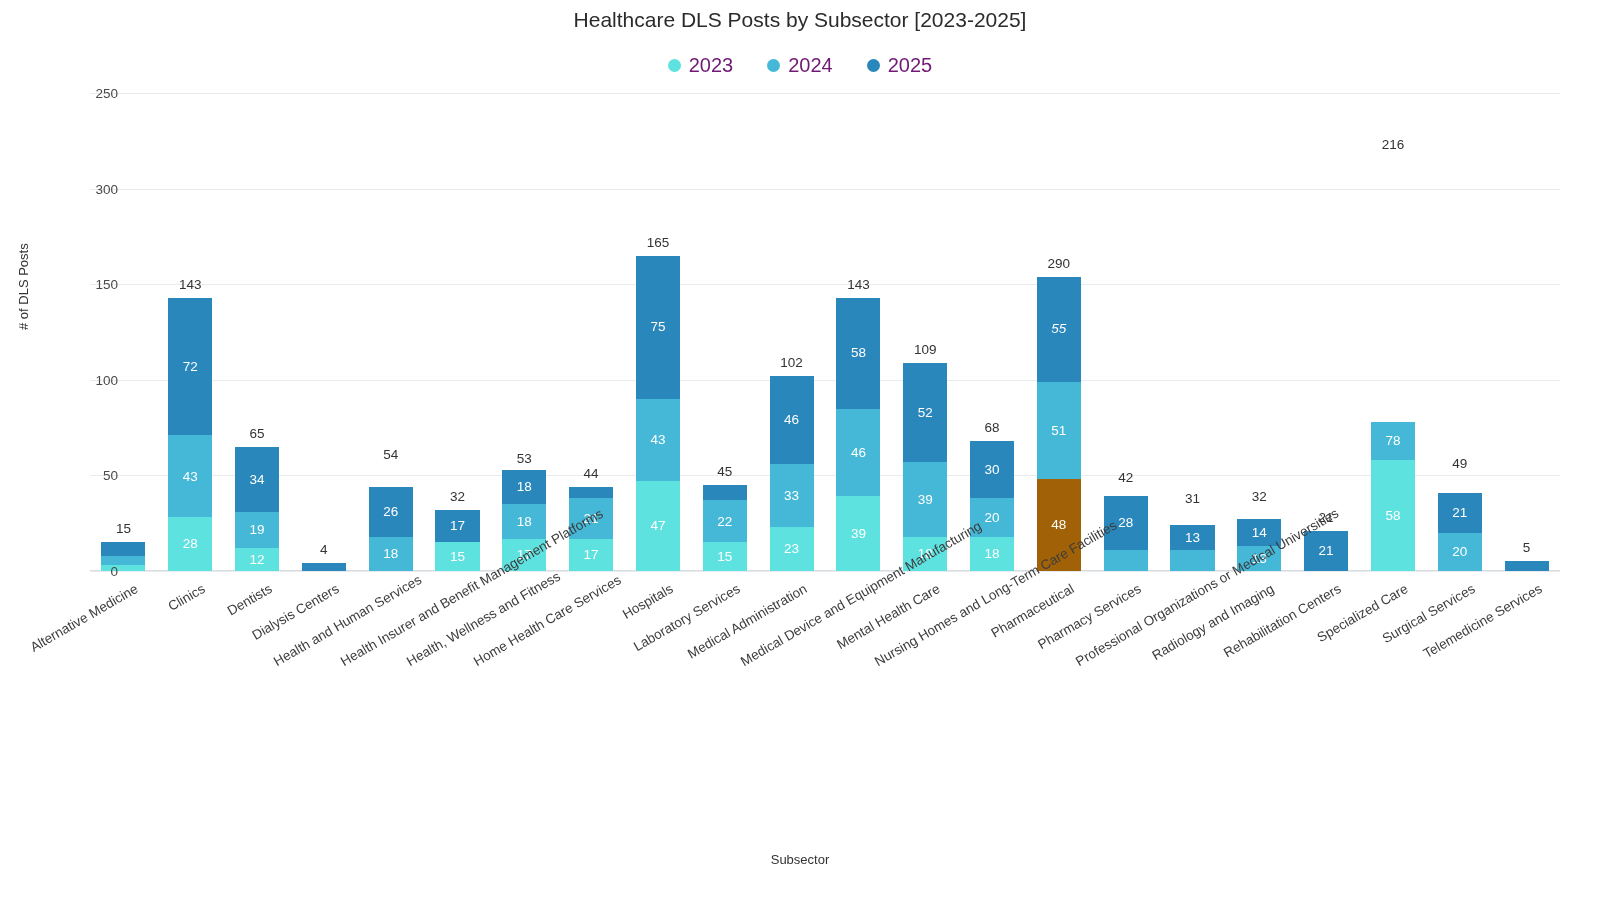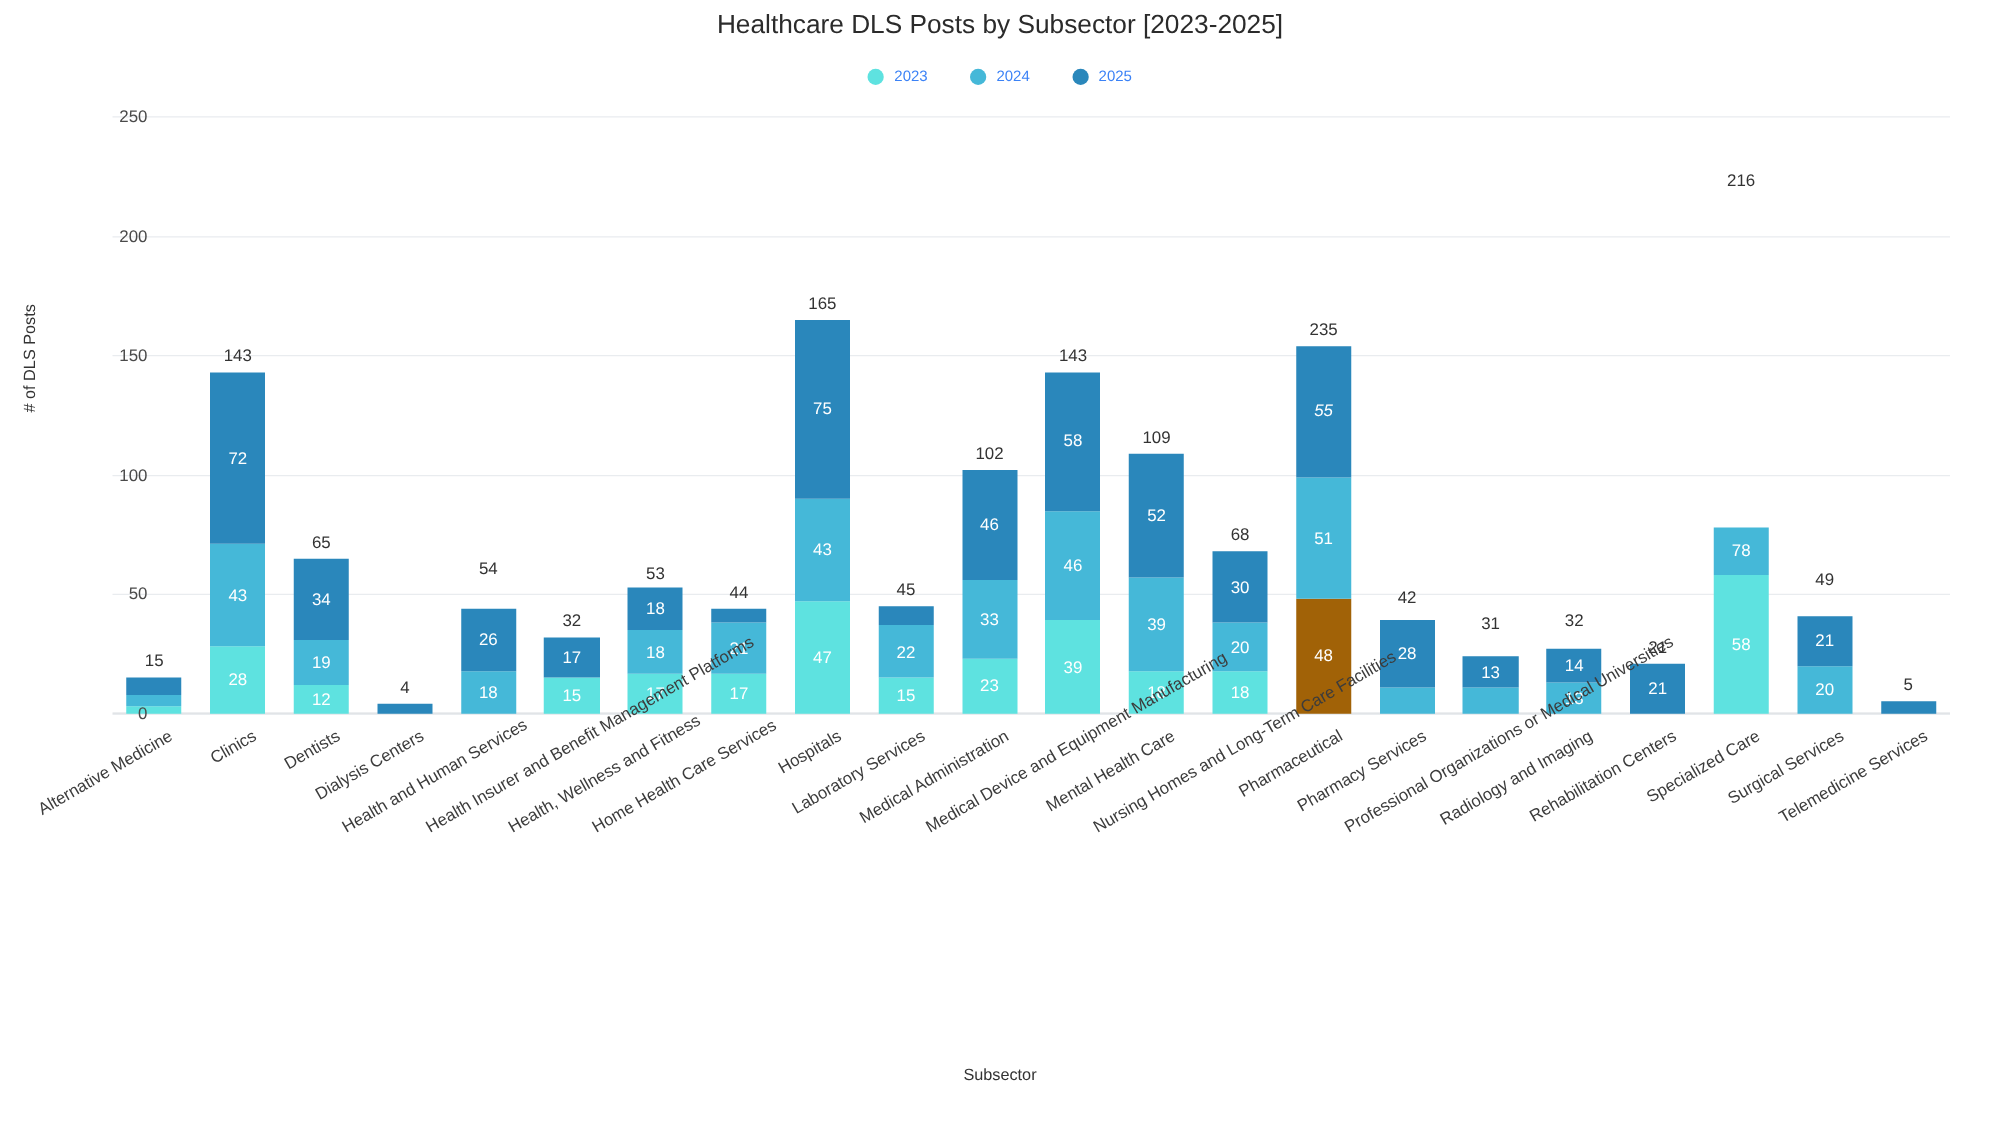--- a/index.html
+++ b/index.html
@@ -31,22 +31,22 @@
   }
   .legend {
     position: absolute;
     top: 54px;
     left: 0;
     width: 1600px;
     display: flex;
     justify-content: center;
     align-items: center;
     gap: 34px;
-    font-size: 12px;
-    color: #3b82f6;
+    font-size: 20px;
+    color: #701a75;
   }
   .legend-item {
     display: flex;
     align-items: center;
     gap: 8px;
   }
   .legend-dot {
     width: 13px;
     height: 13px;
     border-radius: 50%;
@@ -340,21 +340,21 @@
         <div class="bar-group" style="left: 946.814px; width: 44.1px;">
           <div class="seg" style="height: 91.776px; background: #a16207;">
             <span>48</span>
           </div>
           <div class="seg" style="height: 97.512px; background: rgb(69, 184, 216);">
             <span>51</span>
           </div>
           <div class="seg" style="height: 105.16px; background: rgb(42, 135, 187); font-style: italic;">
             <span>55</span>
           </div>
-          <div class="total" style="bottom: 300.448px;">235</div>
+          <div class="total" style="bottom: 300.448px;">290</div>
         </div>
         <div class="bar-group" style="left: 1013.63px; width: 44.1px;">
           <div class="seg" style="height: 21.032px; background: rgb(69, 184, 216);">
             <span></span>
           </div>
           <div class="seg" style="height: 53.536px; background: rgb(42, 135, 187);">
             <span>28</span>
           </div>
           <div class="total" style="bottom: 86.304px;">42</div>
         </div>
@@ -407,21 +407,21 @@
           <div class="total" style="bottom: 15.56px;">5</div>
         </div>
       </div>
   </div>
 
   <div id="yticks">
       <div class="ytick" style="top: 571px;">0</div>
       <div class="ytick" style="top: 475.4px;">50</div>
       <div class="ytick" style="top: 379.8px;">100</div>
       <div class="ytick" style="top: 284.2px;">150</div>
-      <div class="ytick" style="top: 188.6px;">200</div>
+      <div class="ytick" style="top: 188.6px;">300</div>
       <div class="ytick" style="top: 93px;">250</div>
     </div>
   <div id="xticks">
       <div class="xtick" style="left: -16.5909px; width: 150px; top: 581px;">Alternative Medicine</div>
       <div class="xtick" style="left: 50.2273px; width: 150px; top: 581px;">Clinics</div>
       <div class="xtick" style="left: 117.045px; width: 150px; top: 581px;">Dentists</div>
       <div class="xtick" style="left: 183.864px; width: 150px; top: 581px;">Dialysis Centers</div>
       <div class="xtick" style="left: 250.682px; width: 150px; top: 581px;">Health and Human Services</div>
       <div class="xtick" style="left: 317.5px; width: 150px; top: 581px;">Health Insurer and Benefit Management Platforms</div>
       <div class="xtick" style="left: 384.318px; width: 150px; top: 581px;">Health, Wellness and Fitness</div>

